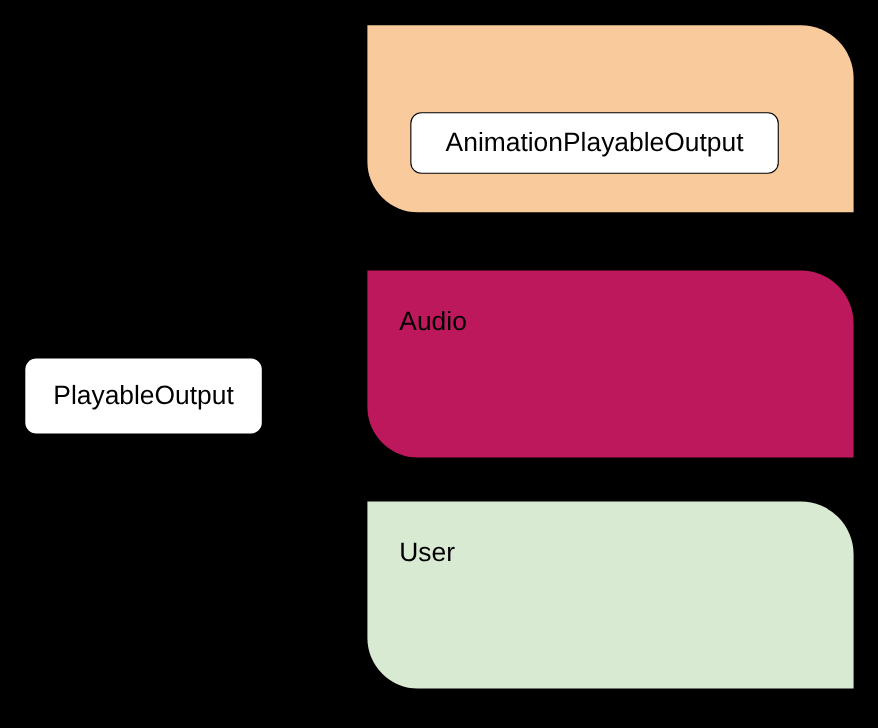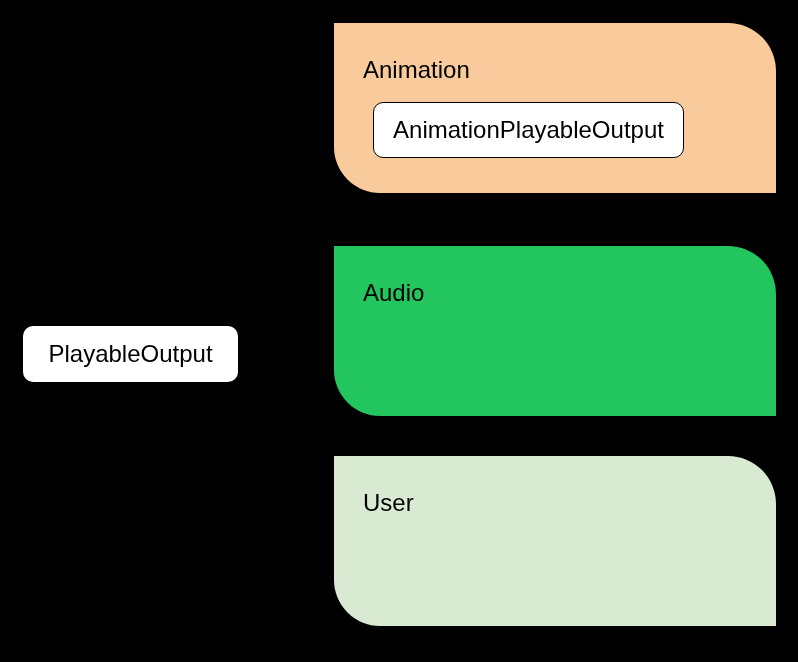--- a/index.html
+++ b/index.html
@@ -33,21 +33,21 @@
     justify-content: center;
     font-size: 24px;
     line-height: 1;
     white-space: nowrap;
     box-sizing: border-box;
   }
   .root-node {
     left: 23px;
     top: 326px;
     width: 215px;
-    height: 56px;
+    height: 68px;
     text-align: right;
   }
   .group {
     position: absolute;
     left: 334px;
     width: 442px;
     height: 170px;
     border-radius: 0 48px 0 46px; 
     box-sizing: border-box;
   }
@@ -58,21 +58,21 @@
     position: absolute;
     left: 29px;
     top: 33px;
     font-size: 24px;
     line-height: 28px;
     white-space: nowrap;
   }
   .child-node {
     left: 39px;
     top: 79px;
-    width: 311px;
+    width: 335px;
     height: 56px;
     border: 1.5px solid #000000;
     text-align: center;
   }
 </style>
 </head>
 <body>
 
 <div class="stage">
 
@@ -80,27 +80,26 @@
     <path d="M 238 354 L 286 354 L 286 131 L 374 131" fill="none" stroke="#000000" stroke-width="2"></path>
     <path d="M 238 353.5 L 374 353.5" fill="none" stroke="#000000" stroke-width="2"></path>
     <path d="M 238 354 L 286 354 L 286 575 L 374 575" fill="none" stroke="#000000" stroke-width="2"></path>
   </svg>
 
   <div class="node root-node">
     <span>PlayableOutput</span>
   </div>
 
   <div class="group group-animation" style="background-color: rgb(249, 203, 156);">
-    <div class="group-label">Animation</div>
     <div class="node child-node">
       <span>AnimationPlayableOutput</span>
     </div>
   </div>
 
-  <div class="group group-audio" style="background-color: #22c55e;">
+  <div class="group group-audio" style="background-color: #be185d;">
     <div class="group-label">Audio</div>
   </div>
 
   <div class="group group-user" style="background-color: rgb(217, 234, 211);">
     <div class="group-label">User</div>
   </div>
 
 </div>
 
 </body></html>

